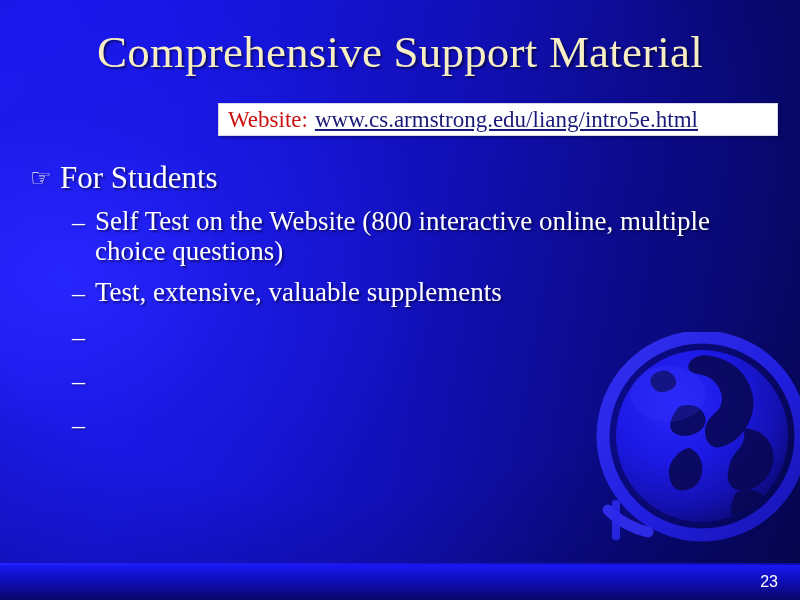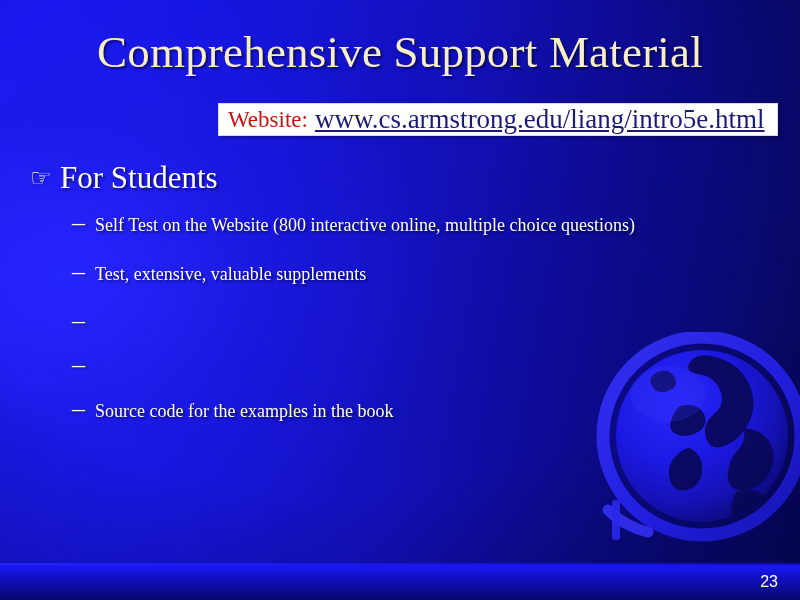--- a/index.html
+++ b/index.html
@@ -91,21 +91,21 @@
     padding-left: 9px;
     box-shadow: 2px 2px 3px rgba(0,0,40,0.35);
   }
   .website-label {
     color: #cc1111;
     font-size: 23px;
     line-height: 1;
   }
   .website-url {
     color: #1a1a78;
-    font-size: 27px;
+    font-size: 23px;
     line-height: 1;
     text-decoration: underline;
     margin-left: 7px;
     cursor: pointer;
   }
 
   
   .content {
     position: absolute;
     left: 0;
@@ -144,22 +144,22 @@
   }
   .l2-dash {
     color: #ffffff;
     font-size: 26px;
     line-height: 33px;
     flex: 0 0 23px;
     text-shadow: 1px 1px 2px rgba(0,0,20,0.5);
   }
   .l2-text {
     color: #ffffff;
-    font-size: 18px;
-    line-height: 38px;
+    font-size: 27px;
+    line-height: 30px;
     max-width: 660px;
     text-shadow: 2px 2px 2px rgba(0,0,20,0.5);
   }
 
   
   .page-number {
     position: absolute;
     right: 22px;
     top: 572px;
     color: #ffffff;
@@ -245,21 +245,20 @@
       <div class="l2-item">
         <span class="l2-dash">–</span>
       </div>
 
       <div class="l2-item">
         <span class="l2-dash">–</span>
       </div>
 
       <div class="l2-item">
         <span class="l2-dash">–</span>
-        <span class="l2-text">Source code for the examples in the book</span>
       </div>
 
     </div>
   </div>
 
   <div class="band-edge"></div>
   <div class="bottom-band"></div>
 
   <div class="page-number">23</div>
 

